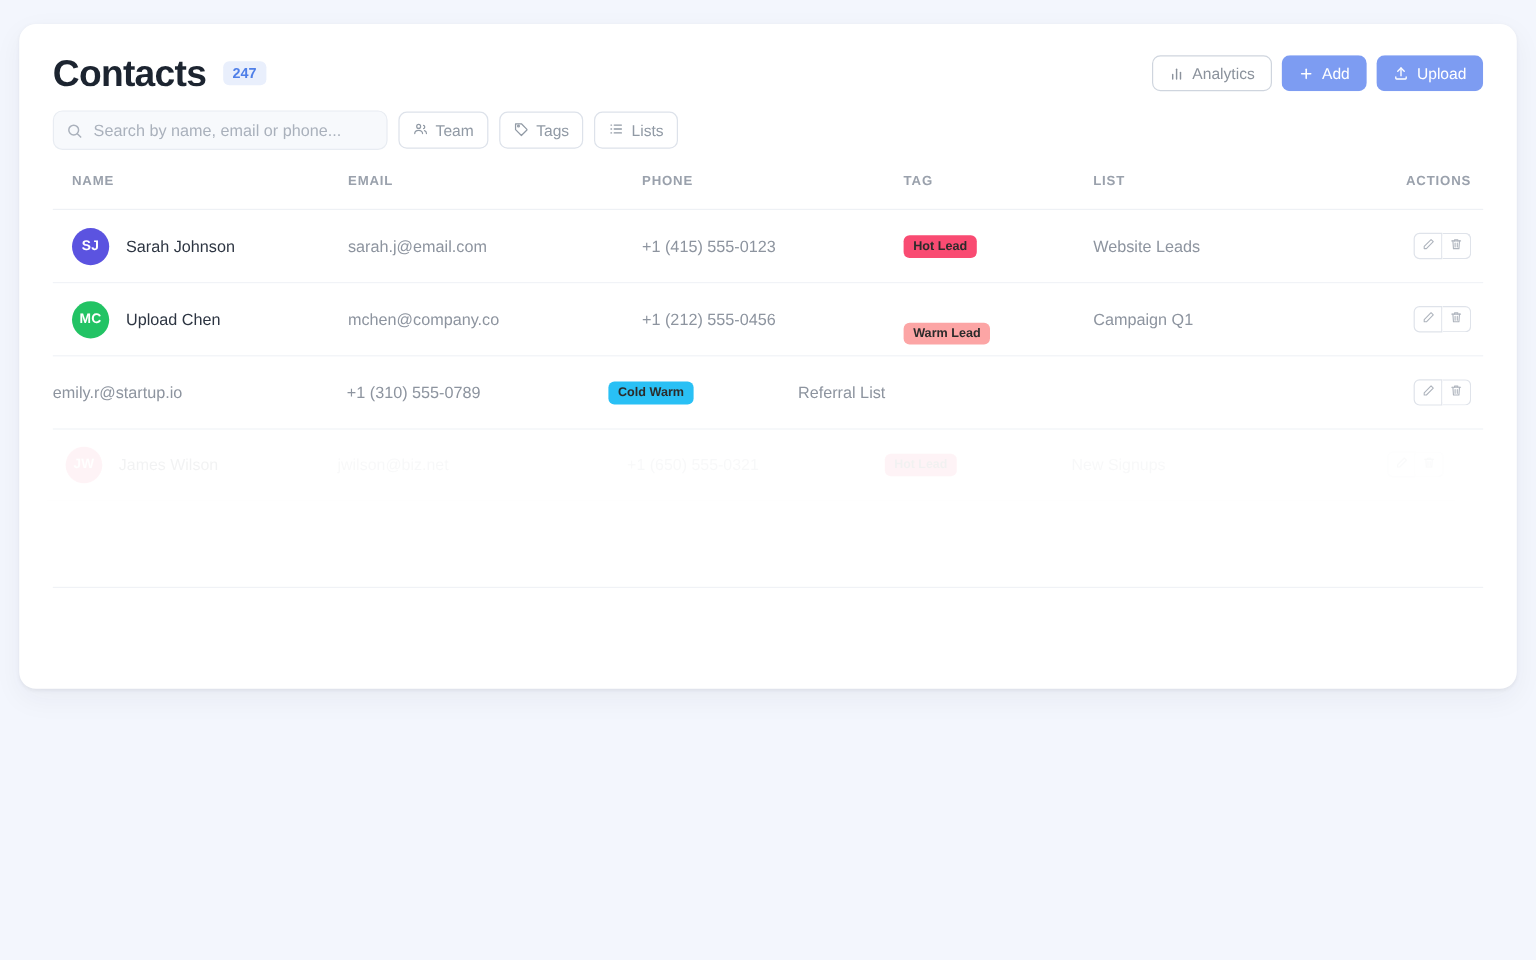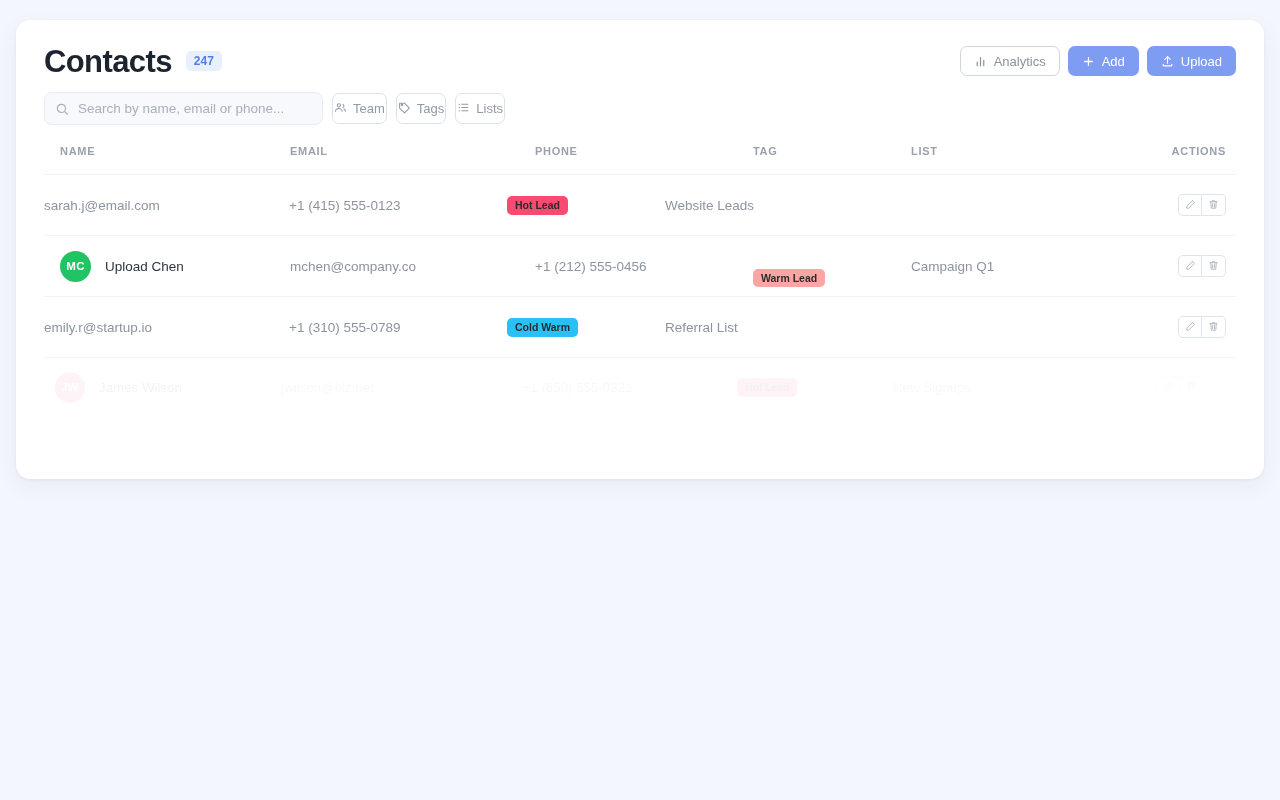--- a/index.html
+++ b/index.html
@@ -16,21 +16,21 @@
     width: 1280px;
     height: 800px;
     overflow: hidden;
   }
 
   .card {
     position: absolute;
     left: 16px;
     top: 20px;
     width: 1248px;
-    height: 459px;
+    height: 554px;
     background: #ffffff;
     border-radius: 14px;
     box-shadow: 0 1px 3px rgba(30,41,59,.06), 0 8px 24px rgba(30,41,59,.05);
     padding: 0 28px;
   }
 
   
   .page-header {
     display: flex;
     align-items: center;
@@ -116,21 +116,21 @@
     left: 11px; top: 50%;
     transform: translateY(-50%);
     color: #aab1bc;
     display: flex;
   }
   .chip {
     display: inline-flex;
     align-items: center;
     gap: 6px;
     height: 31px;
-    padding: 0 1px;
+    padding: 0 11px;
     border: 1px solid #dde2ea;
     border-radius: 7px;
     background: #ffffff;
     color: #919aa5;
     font-size: 13px;
     line-height: 1;
     cursor: pointer;
     user-select: none;
   }
 
@@ -319,20 +319,24 @@
         <div class="th c-name">NAME</div>
         <div class="th c-email">EMAIL</div>
         <div class="th c-phone">PHONE</div>
         <div class="th c-tag">TAG</div>
         <div class="th c-list">LIST</div>
         <div class="th c-actions">ACTIONS</div>
       </div>
 
       <div id="tbody">
   <div class="row">
+    <div class="c-name">
+      <div class="avatar" style="background: rgb(91, 83, 224);">SJ</div>
+      <span class="cell-name">Sarah Johnson</span>
+    </div>
     <div class="c-email cell-muted">sarah.j@email.com</div>
     <div class="c-phone cell-muted">+1 (415) 555-0123</div>
     <div class="c-tag">
       <span class="tag-badge" style="background: rgb(249, 75, 114);">Hot Lead</span>
     </div>
     <div class="c-list cell-muted">Website Leads</div>
     <div class="c-actions">
       <div class="icon-btn left">
         <span>
           <svg width="11" height="11" viewBox="0 0 24 24" fill="none" stroke="currentColor" stroke-width="2" stroke-linecap="round" stroke-linejoin="round">

